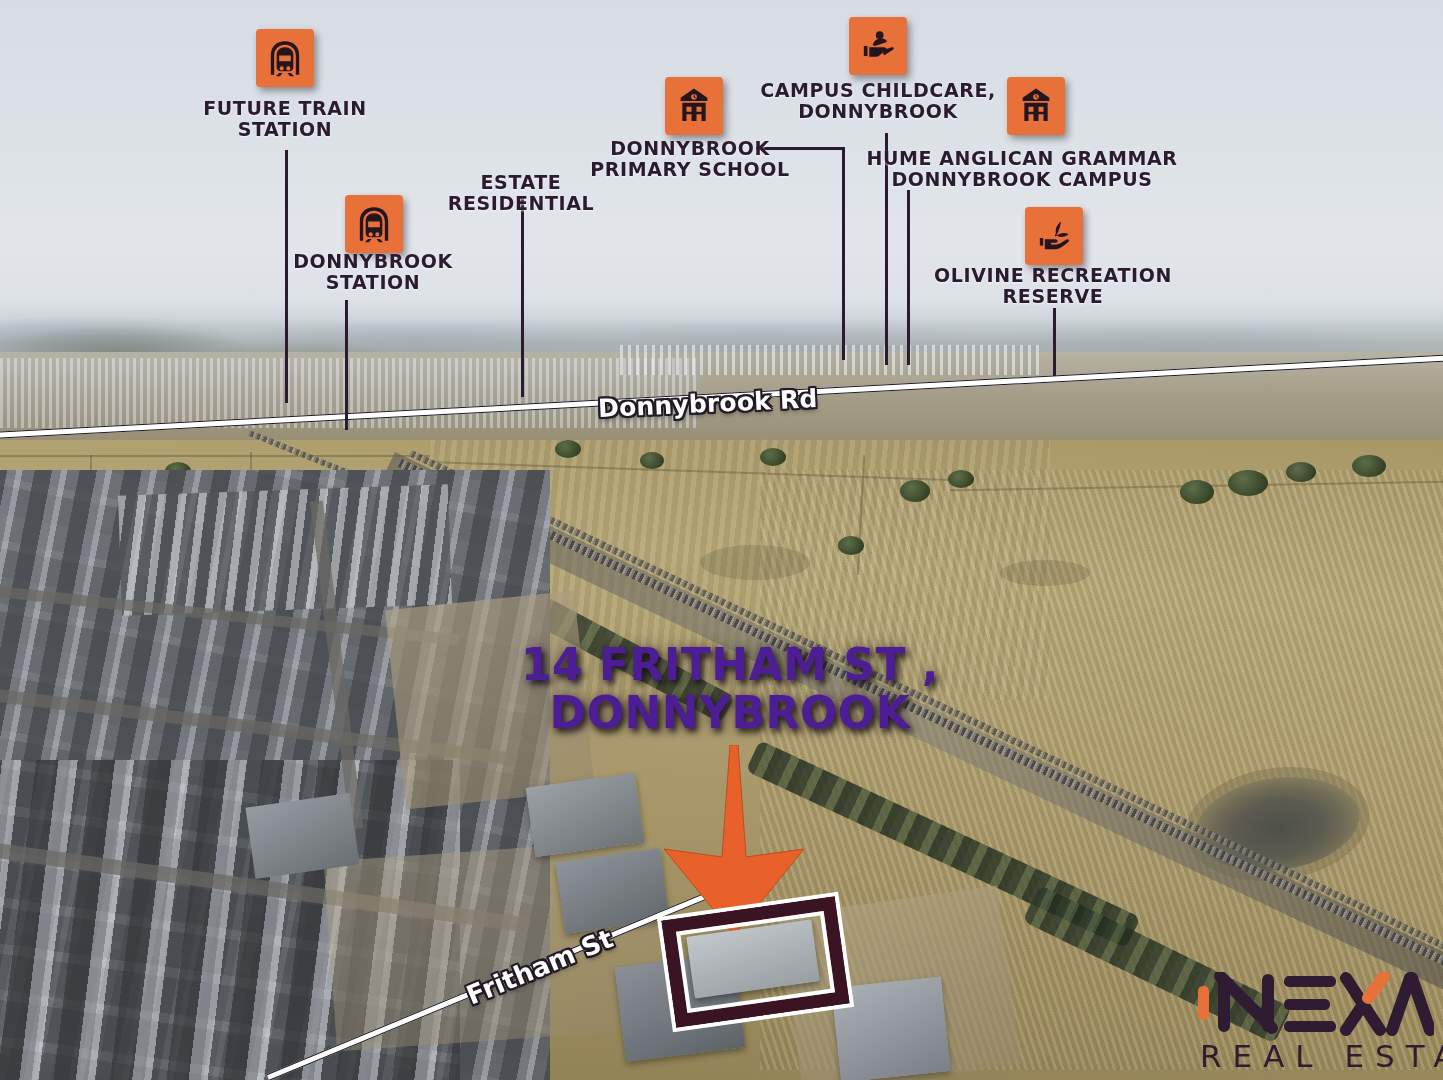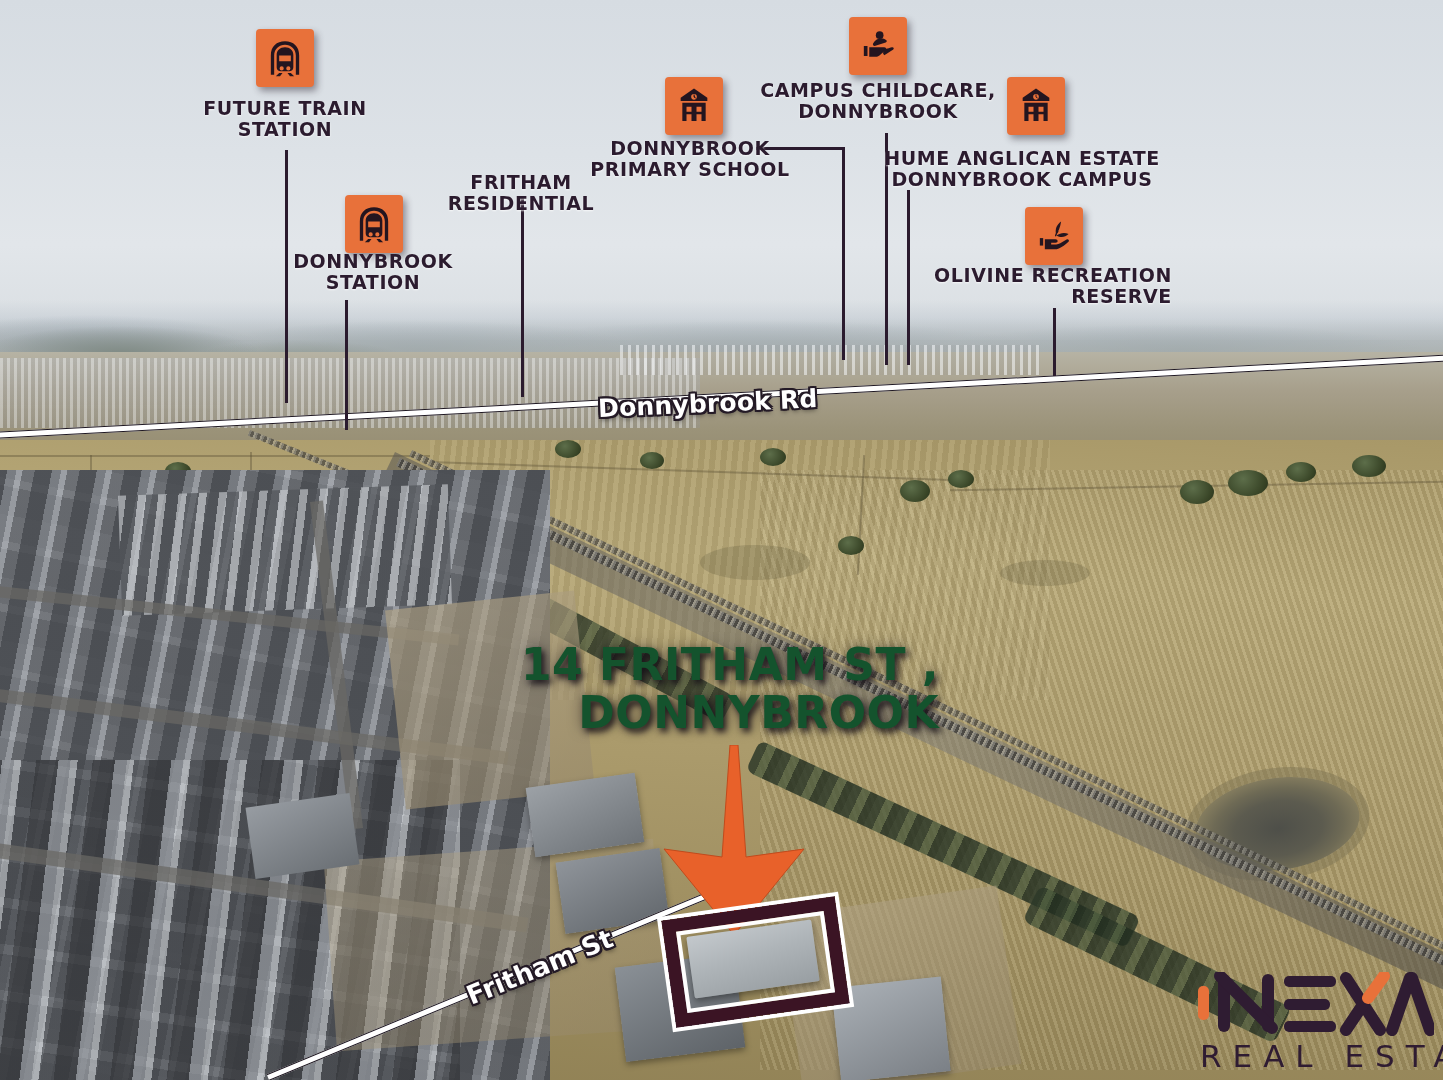--- a/index.html
+++ b/index.html
@@ -210,27 +210,27 @@
   }
   .leader-h {
     position: absolute;
     background: #2b1b2e;
     height: 2.6px;
   }
 
   
   .main-title {
     position: absolute;
-    color: #14532d;
+    color: #4c1d95;
     font-family: "DejaVu Sans", sans-serif;
     font-weight: bold;
     font-size: 44px;
     line-height: 1.08;
     letter-spacing: .5px;
-    text-align: right;
+    text-align: center;
     white-space: pre-line;
     text-shadow: 3px 4px 6px rgba(20,14,22,.85), 0 0 14px rgba(20,14,22,.5);
     transform: translateX(-50%);
   }
 
   
   .arrow-wrap { position: absolute; }
 
   
   .parcel {
@@ -366,21 +366,21 @@
       <svg viewBox="0 0 48 48" aria-hidden="true">
         <path fill="#24151f" d="M24 4C14 4 7 10 7 21v23h4V21c0-8 6-13 13-13s13 5 13 13v23h4V21C41 10 34 4 24 4z"></path>
         <path fill="#24151f" d="M24 11c-6 0-10 4-10 9v15c0 3 2 5 5 5h10c3 0 5-2 5-5V20c0-5-4-9-10-9zm-7 10h14v7H17v-7zm3 13a2.5 2.5 0 110 5 2.5 2.5 0 010-5zm8 0a2.5 2.5 0 110 5 2.5 2.5 0 010-5z"></path>
         <path fill="#24151f" d="M17 42l-4 4h5l3-4h-4zm14 0h-4l3 4h5l-4-4z"></path>
       </svg>
     </span>
   </div>
   <div class="poi-label" style="left:373px; top:251px;">DONNYBROOK
 STATION</div>
 
-  <div class="poi-label" style="left:521px; top:172px;">FRITHAM
+  <div class="poi-label" style="left:521px; top:172px;">ESTATE
 RESIDENTIAL</div>
 
   <div class="poi-badge" style="left:665px; top:77px;">
     <span>
       <svg viewBox="0 0 48 48" aria-hidden="true">
         <path fill="#24151f" d="M24 3L8 14v4h32v-4L24 3z"></path>
         <path fill="#24151f" d="M10 20v22h28V20H10zm5 5h6v6h-6v-6zm12 0h6v6h-6v-6zM15 34h6v8h-6v-8zm12 0h6v8h-6v-8z"></path>
         <circle fill="#e8713a" cx="24" cy="13" r="3.4"></circle>
         <path fill="#24151f" d="M24 10.2v3.1l2 1.2" stroke="#24151f" stroke-width="1.1"></path>
       </svg>
@@ -406,35 +406,35 @@
   <div class="poi-badge" style="left:1007px; top:77px;">
     <span>
       <svg viewBox="0 0 48 48" aria-hidden="true">
         <path fill="#24151f" d="M24 3L8 14v4h32v-4L24 3z"></path>
         <path fill="#24151f" d="M10 20v22h28V20H10zm5 5h6v6h-6v-6zm12 0h6v6h-6v-6zM15 34h6v8h-6v-8zm12 0h6v8h-6v-8z"></path>
         <circle fill="#e8713a" cx="24" cy="13" r="3.4"></circle>
         <path d="M24 10.2v3.1l2 1.2" stroke="#24151f" stroke-width="1.1" fill="none"></path>
       </svg>
     </span>
   </div>
-  <div class="poi-label" style="left:1022px; top:148px;">HUME ANGLICAN ESTATE
+  <div class="poi-label" style="left:1022px; top:148px;">HUME ANGLICAN GRAMMAR
 DONNYBROOK CAMPUS</div>
 
   <div class="poi-badge" style="left:1025px; top:207px;">
     <span>
       <svg viewBox="0 0 48 48" aria-hidden="true">
         <path fill="#24151f" d="M26.5 22c-1.5-6 .5-11.5 6-15.5-1 6-2 10-6 15.5z"></path>
         <path fill="#24151f" d="M27 23.5c4.5-3.5 10-4.2 14.5-1.8-4 3.6-9 5-14.5 1.8z"></path>
         <path fill="#24151f" d="M26 24.5c-.6-.2-1-.8-.8-1.4.6-2 1.6-3.9 3-5.6l1.3 1c-1.3 1.6-2.2 3.3-2.7 5.1-.1.6-.4.9-.8.9z"></path>
         <path fill="#24151f" d="M7 26.5h4v9H7z"></path>
         <path fill="#24151f" d="M13 27.8c2.8 0 9.5 0 12.6.1 1.8.1 2.8 1 2.8 2.2 0 1.2-1 2.1-2.6 2.1h-5.2v2h6c1.8 0 3.4-.5 4.9-1.4l7.6-4.6c1.9-1.1 3.9 1.2 2.3 2.8-3.4 3.3-8 6.6-11.6 8-1.7.7-3.5 1-5.3 1H13V27.8z"></path>
       </svg>
     </span>
   </div>
-  <div class="poi-label" style="left:1053px; top:265px;text-align:right;">OLIVINE RECREATION
+  <div class="poi-label" style="left:1053px; top:265px;">OLIVINE RECREATION
 RESERVE</div>
 
   <div class="main-title" style="left:730px; top:641px;">14 FRITHAM ST ,
 DONNYBROOK</div>
 
   <div class="arrow-wrap" style="left:654px; top:745px; width:160px; height:190px;">
     <svg width="160" height="190" viewBox="0 0 160 190" aria-hidden="true">
       <path d="M76 0 L84 0 L92 112 L150 104 L80 190 L10 104 L68 112 Z" fill="#e8612a" stroke="#c14a1c" stroke-width="1"></path>
     </svg>
   </div>

